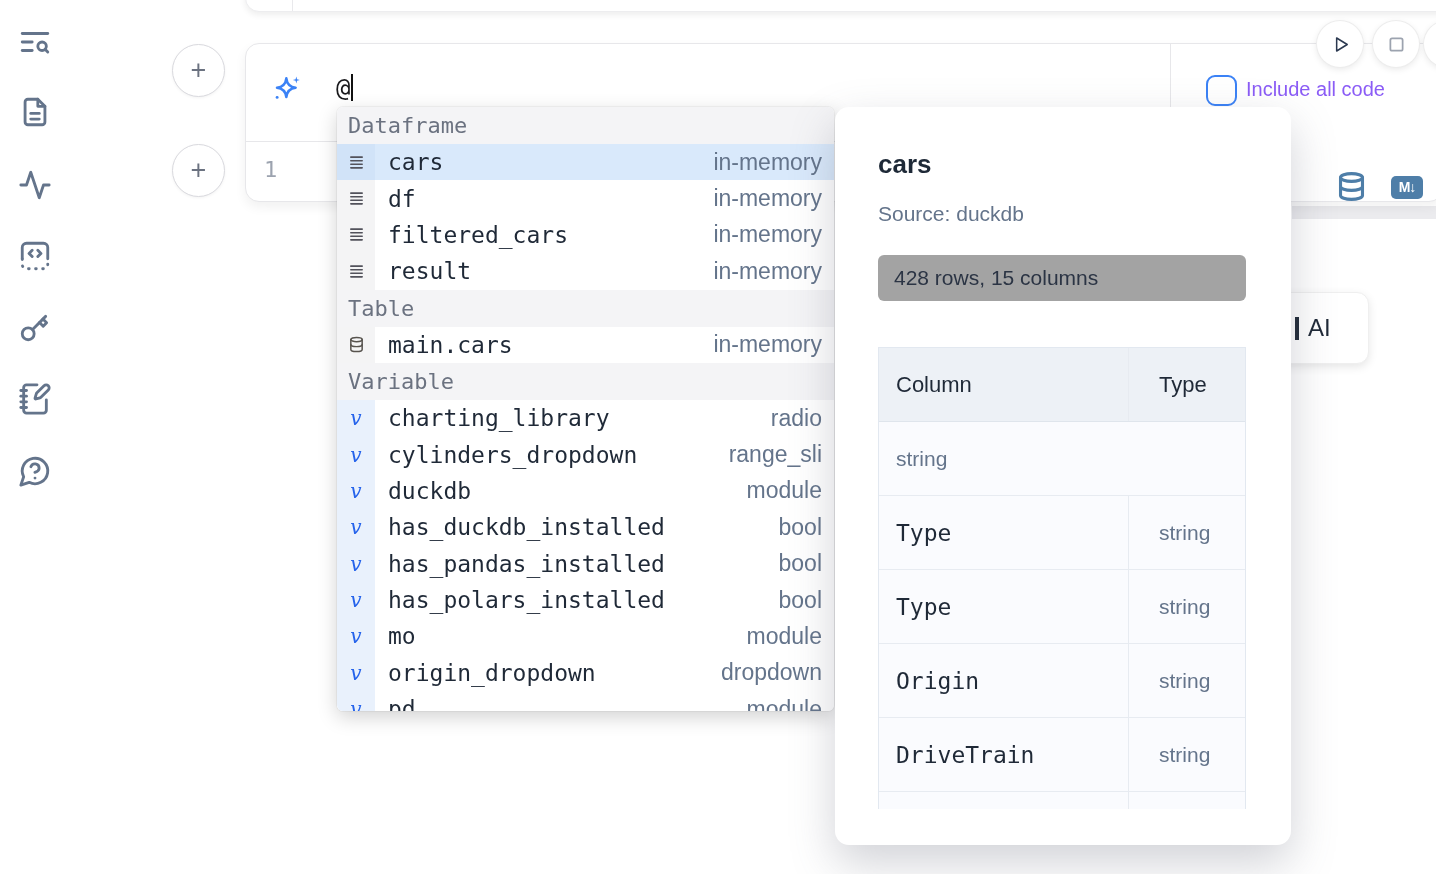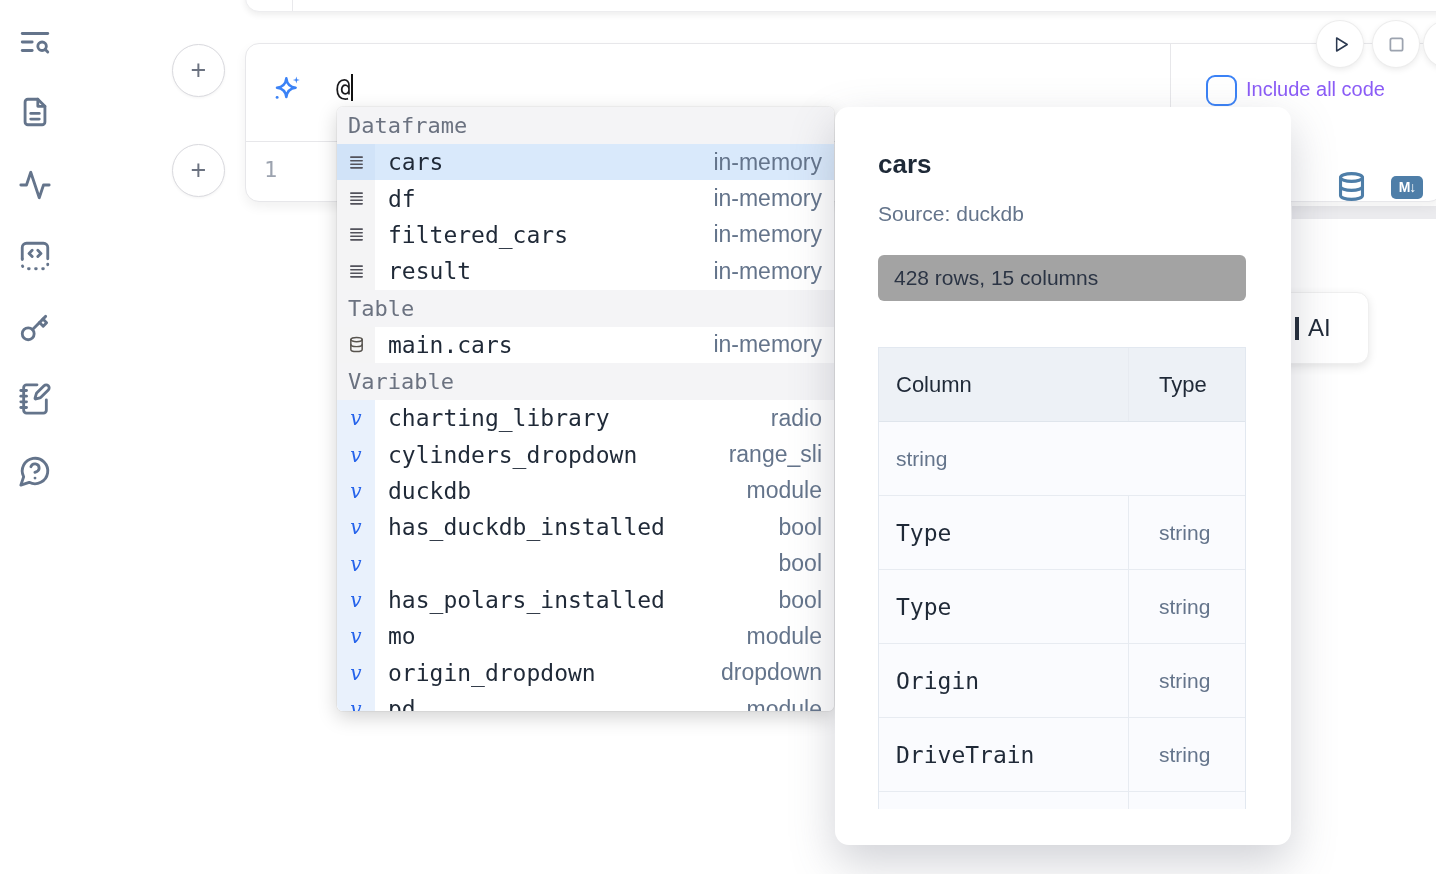--- a/index.html
+++ b/index.html
@@ -279,20 +279,21 @@
         <span class="ac-gutter g-blue">
           <span class="v-glyph">v</span>
         </span>
         <span class="ac-name">has_duckdb_installed</span>
         <span class="ac-type">bool</span>
       </div>
       <div class="ac-row">
         <span class="ac-gutter g-blue">
           <span class="v-glyph">v</span>
         </span>
+        <span class="ac-name">has_pandas_installed</span>
         <span class="ac-type">bool</span>
       </div>
       <div class="ac-row">
         <span class="ac-gutter g-blue">
           <span class="v-glyph">v</span>
         </span>
         <span class="ac-name">has_polars_installed</span>
         <span class="ac-type">bool</span>
       </div>
       <div class="ac-row">

